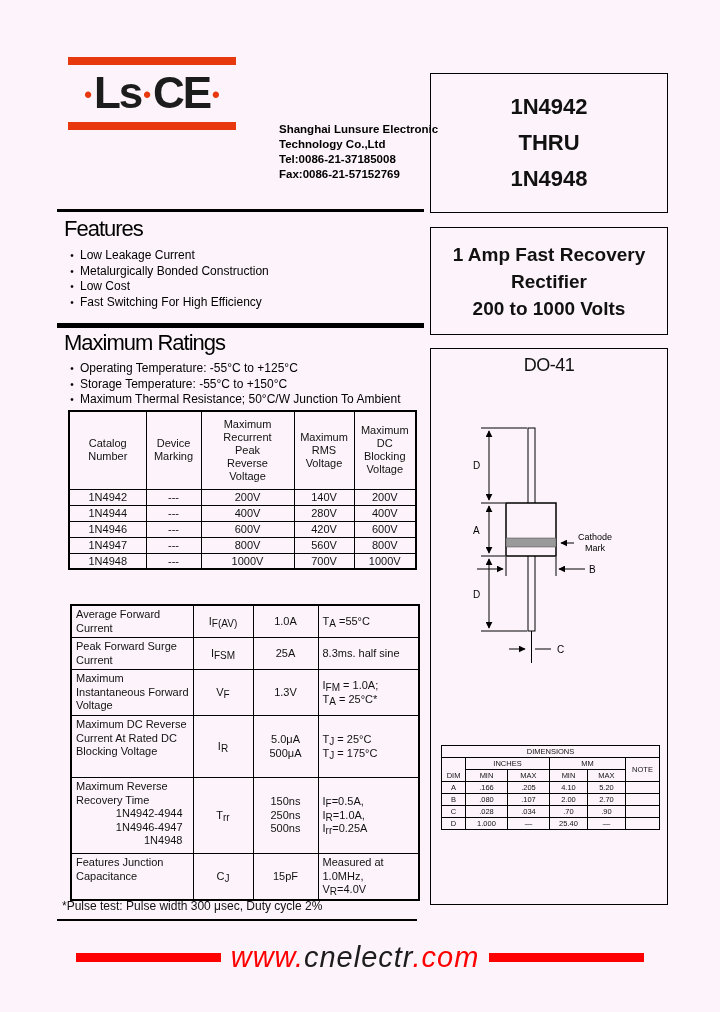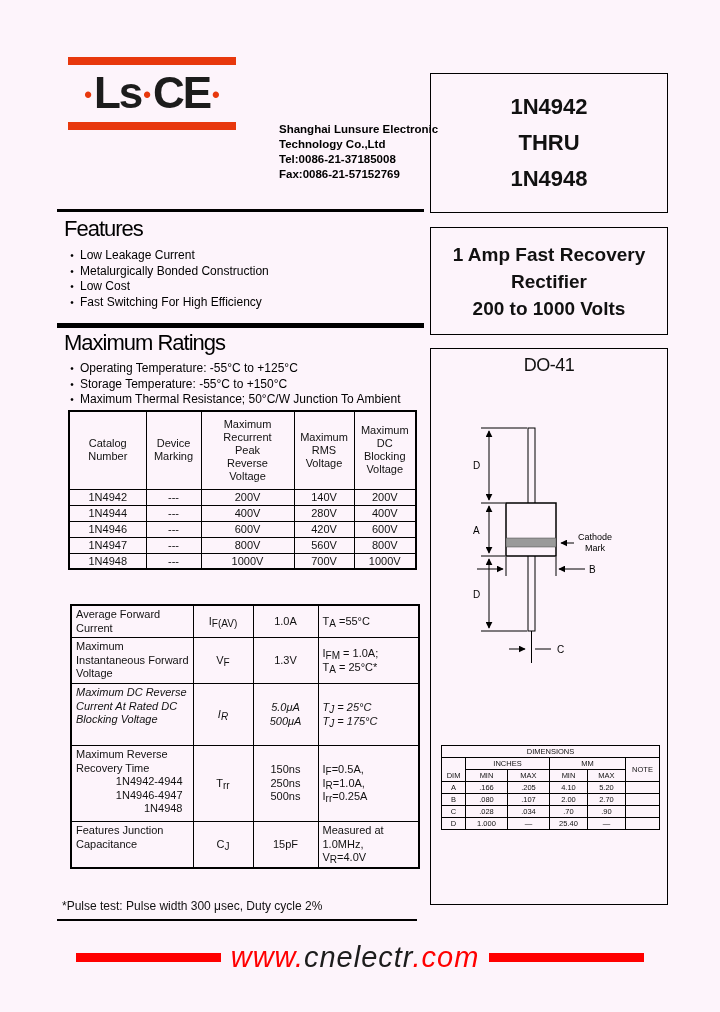--- a/index.html
+++ b/index.html
@@ -299,27 +299,33 @@
         <col style="width:65px">
         <col style="width:101px">
       </colgroup>
     <tbody>
         <tr style="height:31px;padding-left:38px;">
       <td>Average Forward Current</td>
       <td class="sym">I<sub>F(AV)</sub></td>
       <td class="val">1.0A</td>
       <td class="cond">T<sub>A</sub> =55°C</td>
     </tr>
+    <tr style="height:31px;">
+      <td>Peak Forward Surge Current</td>
+      <td class="sym">I<sub>FSM</sub></td>
+      <td class="val">25A</td>
+      <td class="cond">8.3ms. half sine</td>
+    </tr>
     <tr style="height:46px;margin-left:24px;">
       <td>Maximum Instantaneous Forward Voltage</td>
       <td class="sym">V<sub>F</sub></td>
       <td class="val">1.3V</td>
       <td class="cond">I<sub>FM</sub> = 1.0A;<br>T<sub>A</sub> = 25°C*</td>
     </tr>
-    <tr style="height:62px;font-style:italic;">
+    <tr style="height:62px;">
       <td>Maximum DC Reverse Current At Rated DC Blocking Voltage</td>
       <td class="sym">I<sub>R</sub></td>
       <td class="val">5.0μA<br>500μA</td>
       <td class="cond">T<sub>J</sub> = 25°C<br>T<sub>J</sub> = 175°C</td>
     </tr>
     <tr style="height:76px;padding-left:36px;">
       <td>
         <div>Maximum Reverse<br>Recovery Time</div>
         <div class="variants">1N4942-4944<br>1N4946-4947<br>1N4948</div>
       </td>

